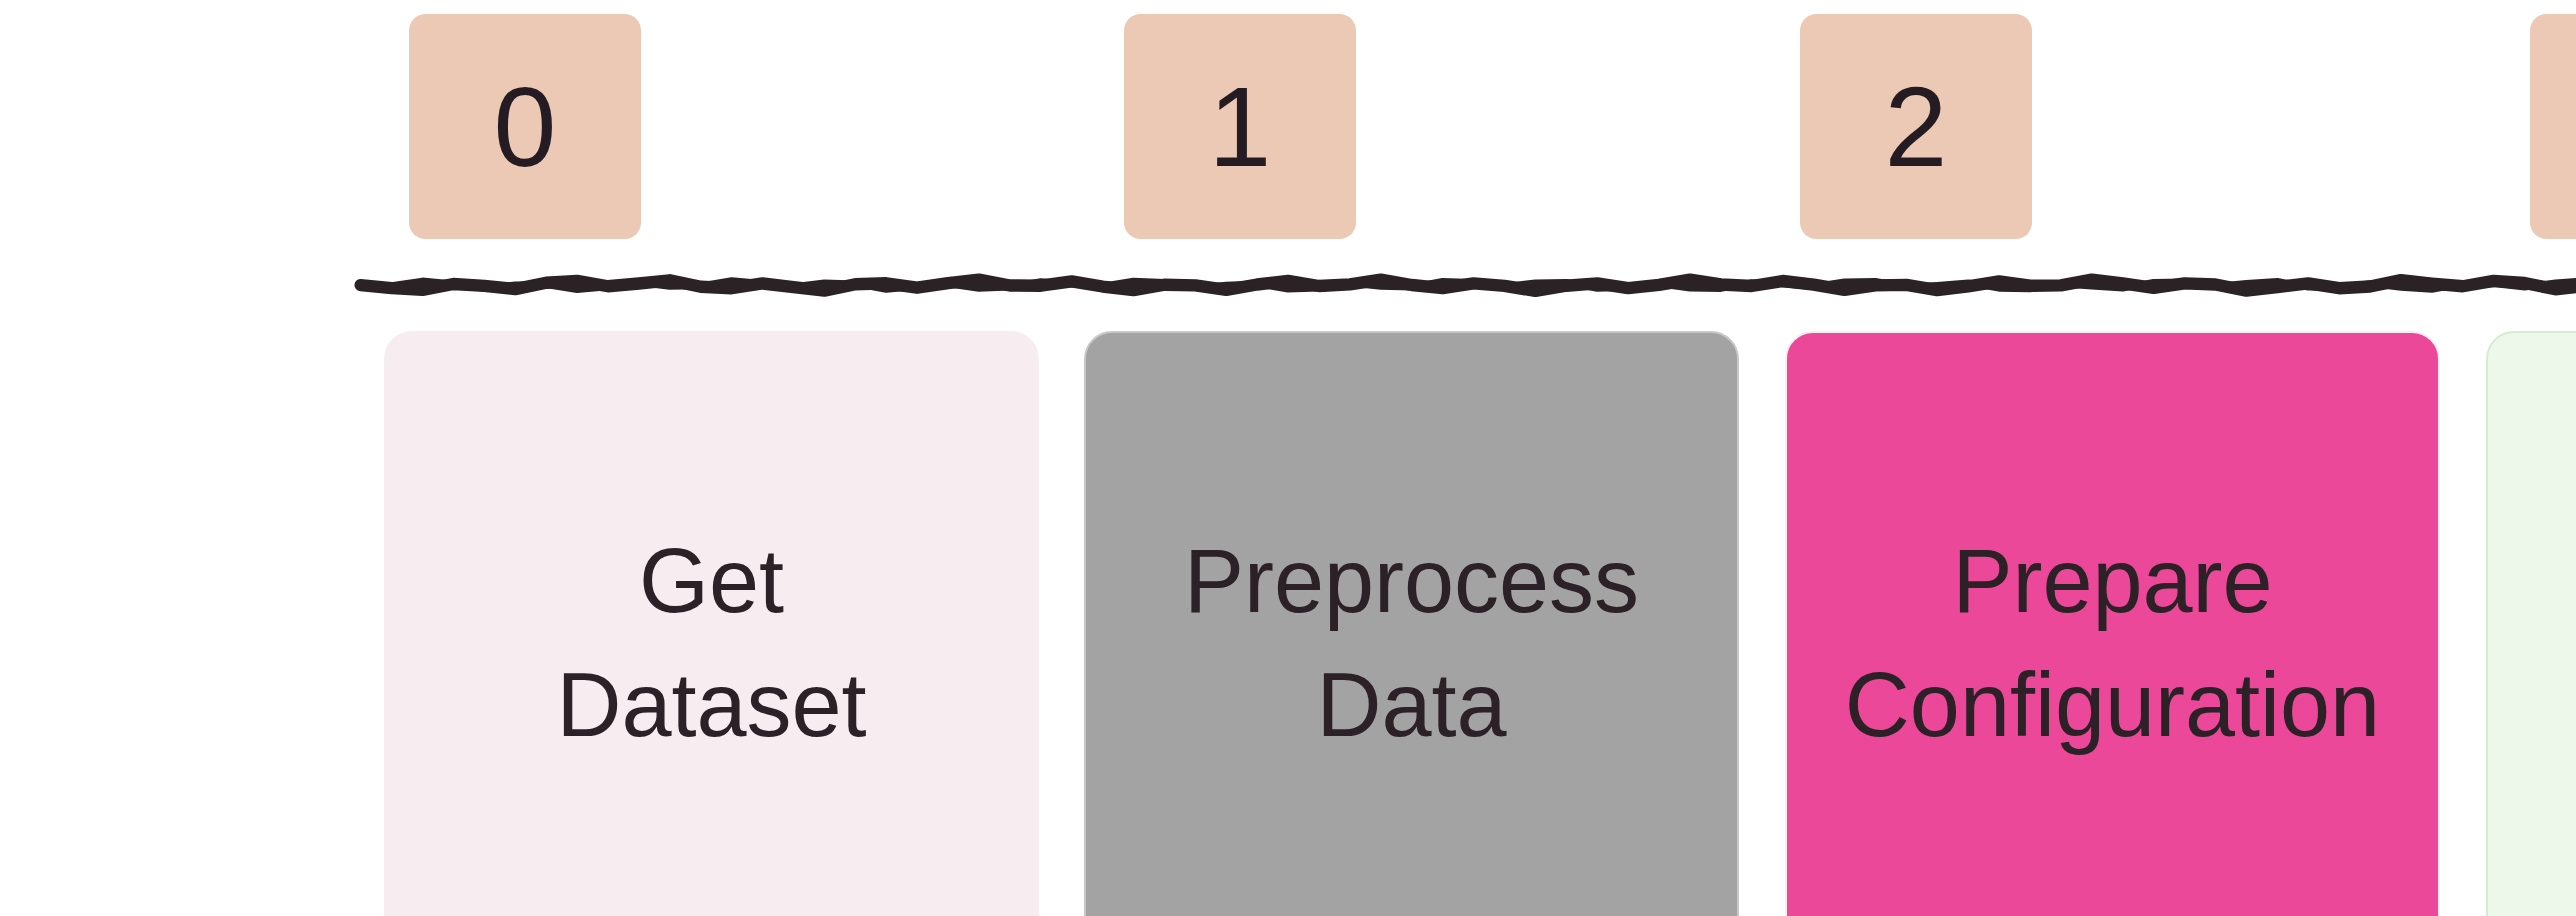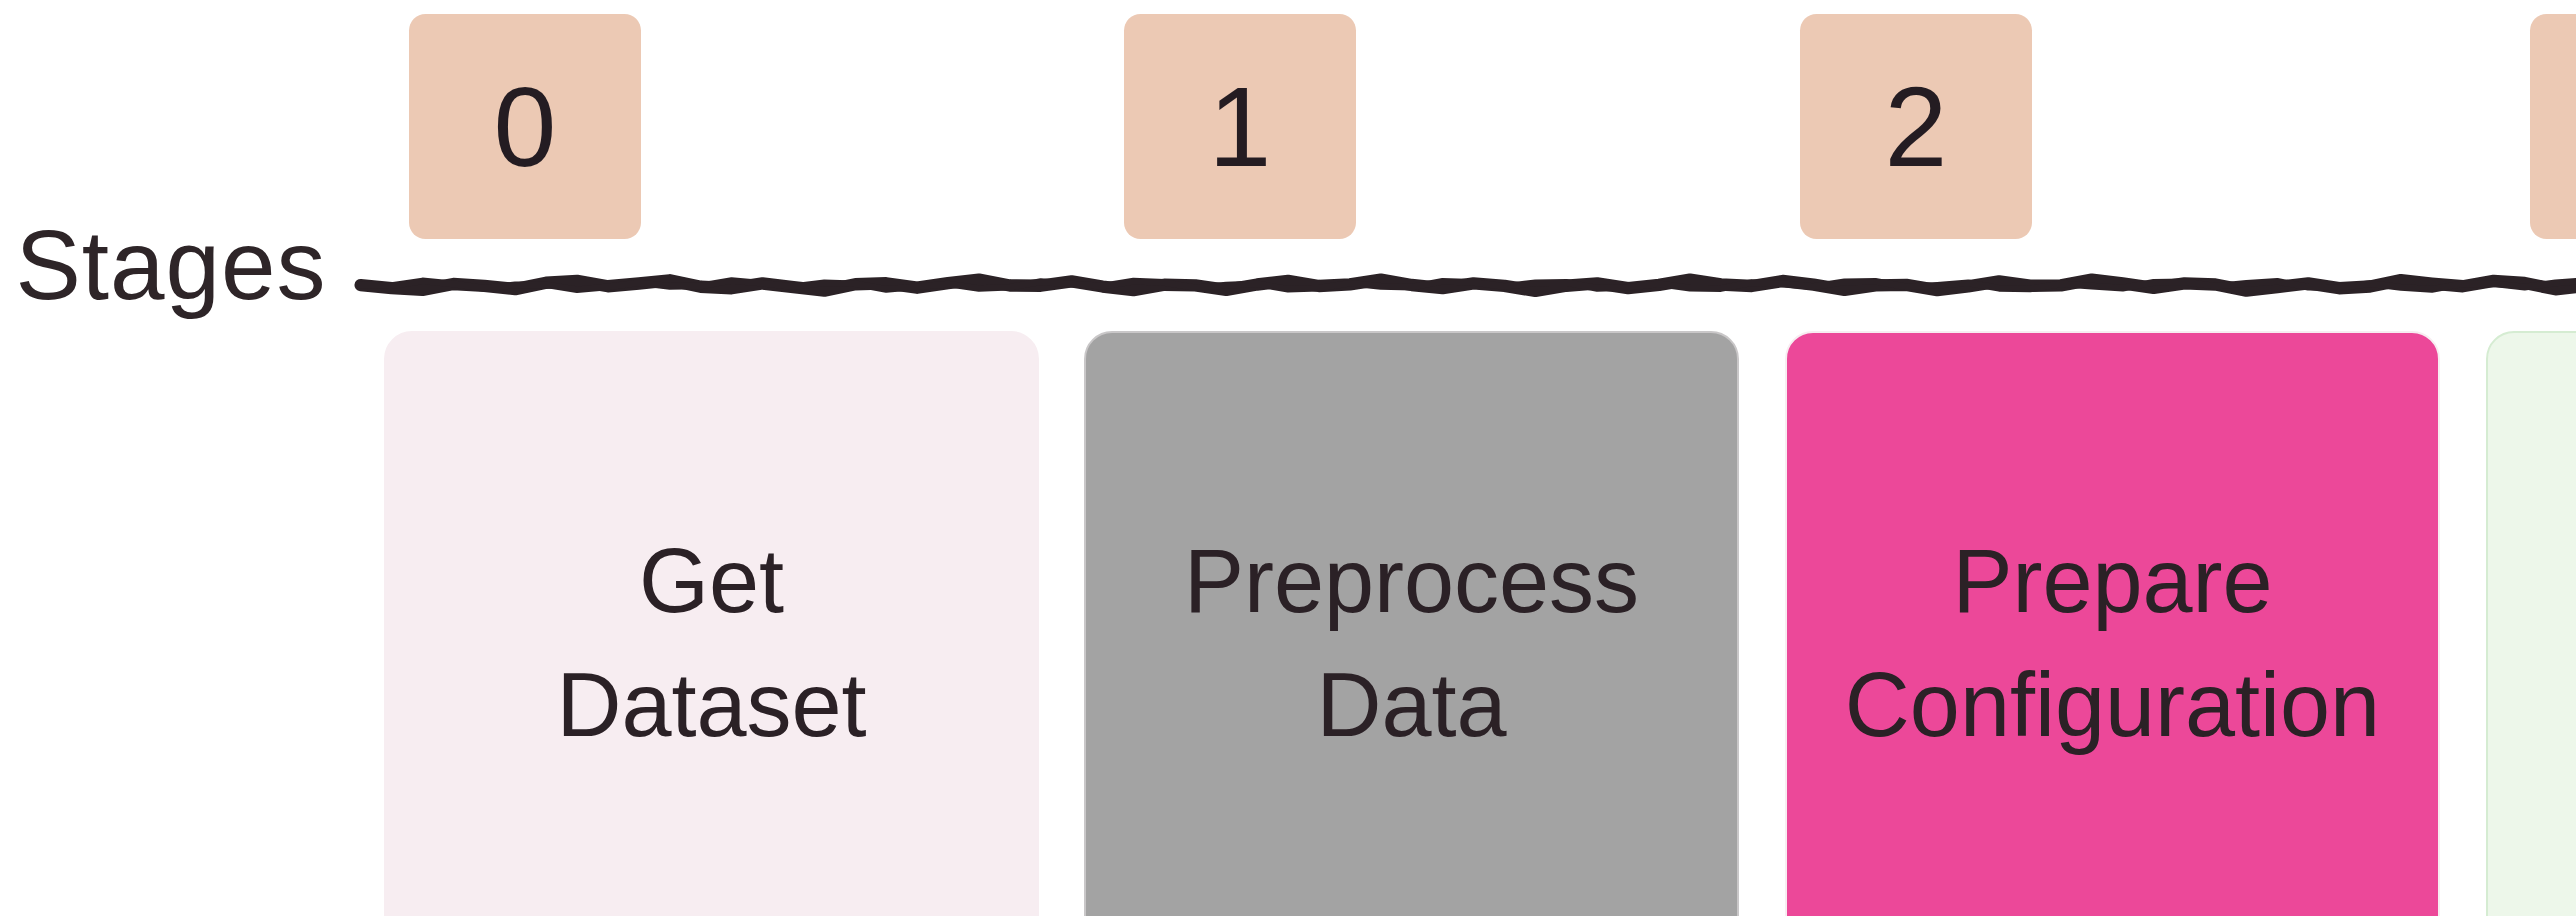--- a/index.html
+++ b/index.html
@@ -62,21 +62,20 @@
   .box-label {
     font-size: 90px;
     line-height: 124px;
     color: #2b2126;
   }
 </style>
 </head>
 <body>
 
 <div id="diagram">
-  <div id="axis-label">Stages</div>
   <svg id="arrow-svg" viewBox="0 0 7684 1779" xmlns="http://www.w3.org/2000/svg">
       <path d="M 700 553 L 760 558.9 L 820 562.3 L 880 550.9 L 940 554.5 L 1000 560.7 L 1060 548.4 L 1120 544.9 L 1180 555.2 L 1240 549.8 L 1300 543.6 L 1360 556.1 L 1420 559.0 L 1480 549.8 L 1540 556.9 L 1600 563.6 L 1660 551.4 L 1720 549.4 L 1780 558.0 L 1840 549.3 L 1900 542.3 L 1960 553.7 L 2020 554.2 L 2080 545.9 L 2140 555.7 L 2200 562.8 L 2260 552.3 L 2320 553.6 L 2380 562.2 L 2440 551.8 L 2500 544.9 L 2560 554.7 L 2620 551.5 L 2680 542.4 L 2740 552.8 L 2800 558.8 L 2860 549.6 L 2920 554.5 L 2980 564.2 L 3040 554.2 L 3100 549.5 L 3160 558.7 L 3220 552.4 L 3280 542.3 L 3340 551.7 L 3400 554.7 L 3460 545.0 L 3520 552.2 L 3580 562.3 L 3640 553.5 L 3700 552.4 L 3760 562.8 L 3820 555.3 L 3880 545.7 L 3940 554.2 L 4000 553.5 L 4060 542.3 L 4120 549.6 L 4180 558.2 L 4240 549.5 L 4300 551.7 L 4360 563.7 L 4420 556.7 L 4480 549.7 L 4540 559.0 L 4600 555.6 L 4660 543.3 L 4720 549.9 L 4780 555.2 L 4840 544.9 L 4900 548.8 L 4960 561.0 L 5020 554.5 L 5080 551.0 L 5140 562.4 L 5200 558.5 L 5260 547.0 L 5320 553.8 L 5380 555.7 L 5440 543.2 L 5500 546.9 L 5560 557.2 L 5620 549.6 L 5680 548.9 L 5740 562.1 L 5800 558.7 L 5860 550.0 L 5920 558.7 L 5980 558.8 L 6040 545.3 L 6100 548.7 L 6160 555.7 L 6220 545.7 L 6280 545.7 L 6340 558.9 L 6400 555.1 L 6460 549.6 L 6520 561.1 L 6580 561.1 L 6640 548.8 L 6700 553.4 L 6760 557.9 L 6820 545.2 L 6880 545.0 L 6940 556.0 L 7000 550.1 L 7060 546.3 L 7120 559.6 L 7180 559.9 L 7240 550.3 L 7300 557.8 L 7360 561.4 L 7420 548.0 L 7480 548.0 L 7505 553" fill="none" stroke="#2b2226" stroke-width="24" stroke-linecap="round" stroke-linejoin="round"></path>
       <path d="M 700 553 L 760 553.9 L 820 544.9 L 880 550.5 L 940 559.4 L 1000 552.5 L 1060 552.2 L 1120 562.0 L 1180 556.4 L 1240 548.4 L 1300 555.5 L 1360 554.5 L 1420 544.0 L 1480 549.3 L 1540 556.0 L 1600 548.4 L 1660 550.3 L 1720 561.2 L 1780 556.2 L 1840 550.9 L 1900 559.5 L 1960 557.1 L 2020 546.2 L 2080 551.2 L 2140 554.9 L 2200 545.3 L 2260 547.8 L 2320 558.1 L 2380 552.9 L 2440 550.4 L 2500 561.0 L 2560 558.7 L 2620 549.4 L 2680 555.3 L 2740 556.8 L 2800 545.5 L 2860 547.6 L 2920 555.6 L 2980 548.7 L 3040 547.7 L 3100 559.3 L 3160 557.2 L 3220 550.6 L 3280 558.8 L 3340 559.6 L 3400 548.2 L 3460 550.6 L 3520 556.0 L 3580 546.6 L 3640 545.6 L 3700 556.4 L 3760 553.2 L 3820 548.7 L 3880 559.2 L 3940 560.3 L 4000 550.6 L 4060 554.9 L 4120 558.9 L 4180 547.7 L 4240 546.6 L 4300 555.2 L 4360 549.5 L 4420 545.6 L 4480 556.9 L 4540 557.8 L 4600 550.2 L 4660 557.4 L 4720 561.4 L 4780 550.4 L 4840 550.3 L 4900 557.0 L 4960 548.5 L 5020 544.3 L 5080 554.6 L 5140 553.6 L 5200 547.2 L 5260 556.7 L 5320 561.1 L 5380 551.7 L 5440 554.2 L 5500 560.5 L 5560 550.5 L 5620 546.2 L 5680 554.8 L 5740 550.7 L 5800 544.2 L 5860 554.2 L 5920 557.8 L 5980 549.9 L 6040 555.5 L 6100 562.5 L 6160 552.8 L 6220 550.2 L 6280 557.9 L 6340 551.1 L 6400 543.8 L 6460 552.8 L 6520 554.0 L 6580 546.2 L 6640 553.8 L 6700 561.1 L 6760 552.8 L 6820 553.2 L 6880 561.4 L 6940 553.5 L 7000 546.6 L 7060 554.5 L 7120 552.4 L 7180 543.6 L 7240 551.4 L 7300 557.5 L 7360 549.7 L 7420 553.2 L 7480 562.5 L 7505 553" fill="none" stroke="#2b2226" stroke-width="13" stroke-linecap="round" stroke-linejoin="round"></path>
       <polygon points="7500,468 7526,458 7598,498 7672,552 7660,570 7560,630 7520,652 7498,642 7512,556" fill="#2b2226" stroke="#2b2226" stroke-width="14" stroke-linejoin="round"></polygon>
     </svg>
   <div id="stages-container">
   <div class="stage">
     <div class="badge" style="left: 409px; background: rgb(236, 201, 180); color: rgb(36, 28, 34);">0</div>
     <div class="box" style="left: 384px; background: rgb(247, 237, 241); border: 2.1px solid rgb(247, 237, 241);">
       <div class="box-label" style="color: rgb(43, 33, 38);">Get<br>Dataset</div>

